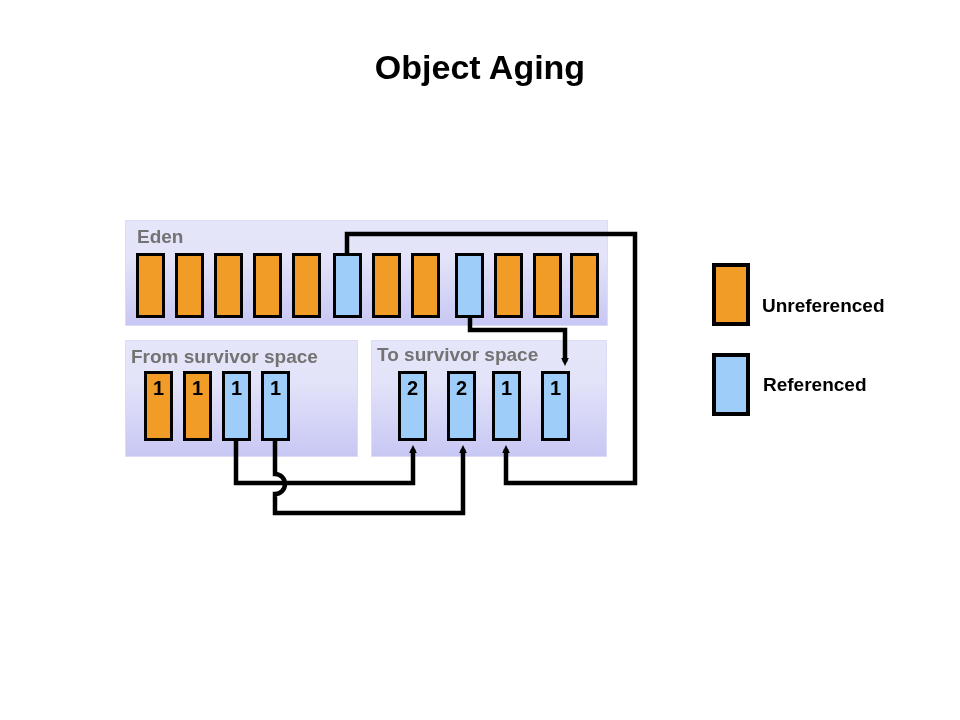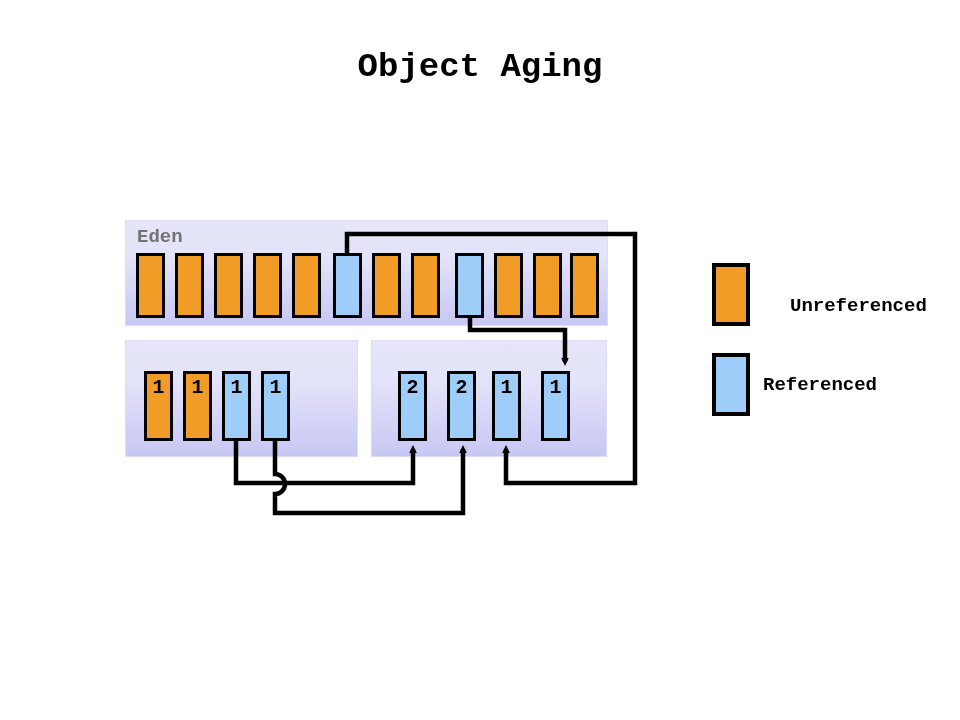--- a/index.html
+++ b/index.html
@@ -6,21 +6,21 @@
     margin: 0;
     padding: 0;
     background: #ffffff;
   }
   #page {
     position: relative;
     width: 960px;
     height: 720px;
     background: #ffffff;
     overflow: hidden;
-    font-family: Liberation Mono, monospace;
+    font-family: Liberation Sans, sans-serif;
   }
 
   
   #title {
     position: absolute;
     left: 0;
     top: 48px;
     width: 960px;
     text-align: center;
     font-size: 34px;
@@ -83,21 +83,21 @@
   }
   .legend-label {
     position: absolute;
     font-size: 19px;
     font-weight: bold;
     color: #000000;
     white-space: nowrap;
   }
   #legend-unref-swatch { left: 712px; top: 263px; background: #f29c28; }
   #legend-ref-swatch   { left: 712px; top: 353px; background: #9fcdf9; }
-  #legend-unref-label  { left: 762px; top: 295px; margin-left: 28px; }
+  #legend-unref-label  { left: 762px; top: 295px; }
   #legend-ref-label    { left: 763px; top: 374px; }
 
   
   #connectors {
     position: absolute;
     left: 0;
     top: 0;
     width: 960px;
     height: 720px;
     pointer-events: none;
@@ -107,22 +107,24 @@
 <body>
 
 <div id="page">
 
   <div id="title">Object Aging</div>
 
   <div class="panel" id="eden-panel"></div>
   <div class="panel-label" id="eden-label">Eden</div>
 
   <div class="panel" id="from-panel"></div>
+  <div class="panel-label" id="from-label">From survivor  space</div>
 
   <div class="panel" id="to-panel"></div>
+  <div class="panel-label" id="to-label">To survivor  space</div>
 
   <div class="block eden-block unref" style="left:136px"></div>
   <div class="block eden-block unref" style="left:175px"></div>
   <div class="block eden-block unref" style="left:214px"></div>
   <div class="block eden-block unref" style="left:253px"></div>
   <div class="block eden-block unref" style="left:292px"></div>
   <div class="block eden-block ref" style="left:333px"></div>
   <div class="block eden-block unref" style="left:372px"></div>
   <div class="block eden-block unref" style="left:411px"></div>
   <div class="block eden-block ref" style="left:455px"></div>

